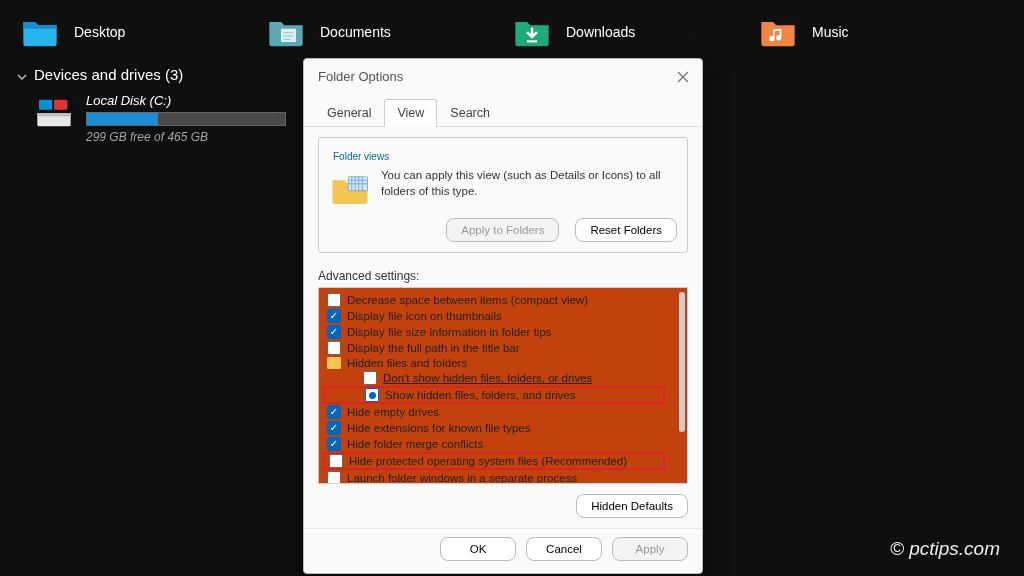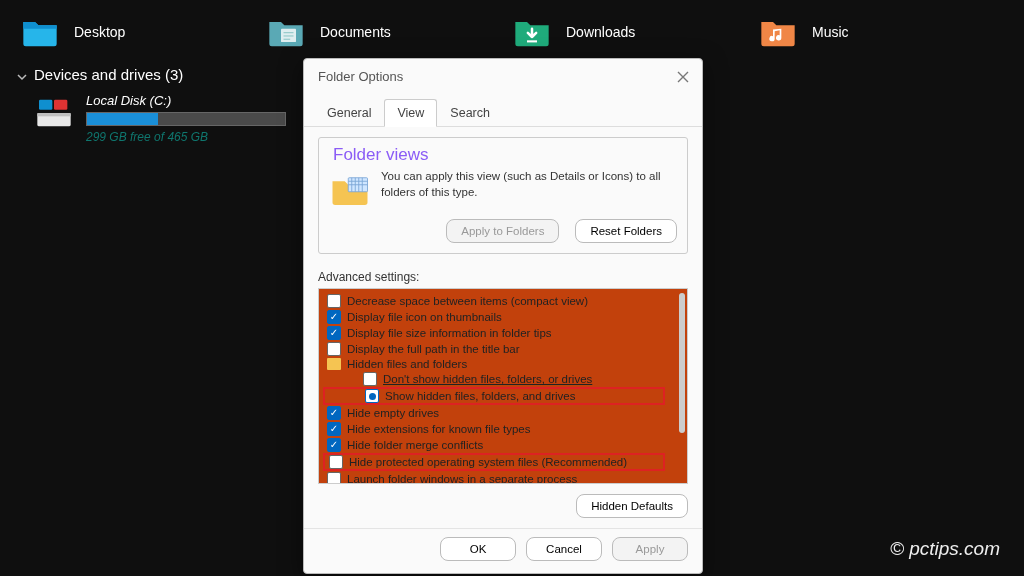--- a/index.html
+++ b/index.html
@@ -15,36 +15,36 @@
   
   .section { padding:10px 20px 0 16px; }
   .sect-head { display:flex; align-items:center; gap:6px; font-size:15px; padding-bottom:6px; }
   .chev { width:12px; height:12px; display:inline-block; }
   .drive { display:flex; align-items:flex-start; gap:12px; padding:4px 0 0 18px;font-style:italic; }
   .drive-icon { width:40px; height:40px; }
   .drive-info { display:flex; flex-direction:column; gap:4px; }
   .drive-name { font-size:13px; }
   .drive-bar { width:200px; height:14px; background:#4a4a4a; border:1px solid #666; }
   .drive-bar-fill { height:100%; background:#1a8fd8; }
-  .drive-free { font-size:12px; color:#0f766e; }
+  .drive-free { font-size:12px; color:#a3a3a3; }
 
   
   .dialog { position:absolute; left:303px; top:58px; width:400px; height:516px; background:#fafafa; border:1px solid #bbb; box-shadow:0 6px 22px rgba(0,0,0,.5); color:#000; display:flex; flex-direction:column; border-radius:4px; }
   .titlebar { display:flex; align-items:center; justify-content:space-between; padding:10px 12px 8px 14px; }
   .titlebar .title { font-size:13px; color:#555; }
   .close-x { width:14px; height:14px; cursor:pointer; }
 
   .tabs { display:flex; padding:6px 10px 0 10px; border-bottom:1px solid #ddd; align-items:flex-end; }
   .tab { font-size:12.5px; padding:6px 12px; color:#444; cursor:pointer; border:1px solid transparent; position:relative; top:1px; }
   .tab.active { border:1px solid #ccc; border-bottom:1px solid #fff; background:#fff; border-radius:3px 3px 0 0; }
 
   .body { flex:1; padding:10px 14px 6px 14px; overflow:hidden; display:flex; flex-direction:column; }
 
   .fieldset { border:1px solid #ccc; border-radius:3px; padding:8px 10px 10px 10px; margin-bottom:16px; }
-  .fieldset-legend { font-size:17px; color:#8b5cf6; margin-top:-16px; background:#fafafa; padding:0 4px; display:inline-block; }
+  .fieldset-legend { font-size:10px; color:#0369a1; margin-top:-16px; background:#fafafa; padding:0 4px; display:inline-block; }
   .fv-row { display:flex; gap:10px; margin-top:4px; }
   .fv-icon { width:42px; height:42px; flex-shrink:0; }
   .fv-text { font-size:11.5px; color:#333; line-height:1.35; }
   .fv-btns { display:flex; gap:16px; justify-content:flex-end; margin-top:8px; padding-left:52px; }
   .btn { font-size:11.5px; padding:5px 14px; background:#fff; border:1px solid #bbb; border-radius:8px; cursor:pointer; min-width:100px; text-align:center; }
   .btn.disabled { color:#999; background:#f3f3f3; cursor:default; }
 
   .adv-label { font-size:12px; color:#333; margin-bottom:4px; }
   .adv-box { border:1px solid #ccc; height:216px; background:#c2410c; position:relative; overflow:hidden; }
   .adv-inner { position:absolute; left:0; right:12px; top:0; padding:4px 4px; }

